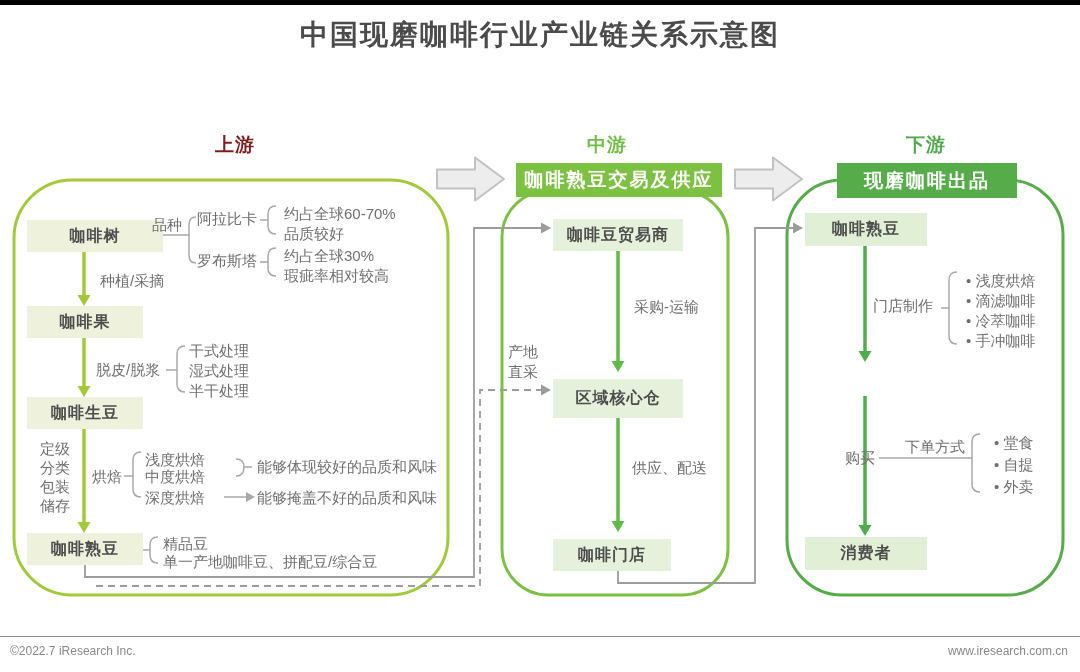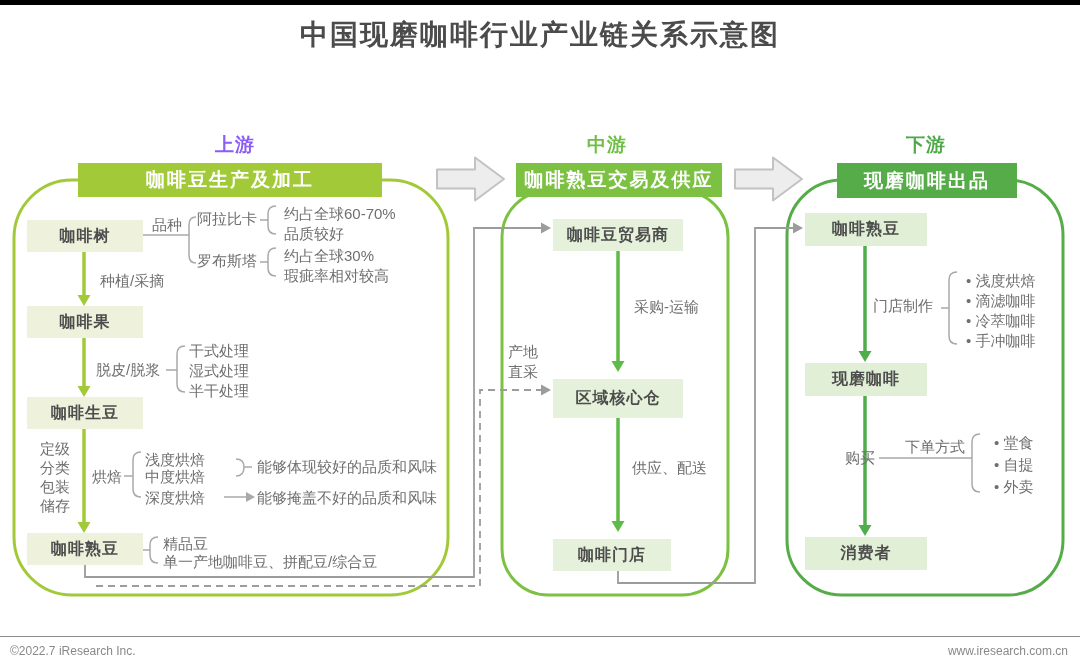--- a/index.html
+++ b/index.html
@@ -7,21 +7,21 @@
     position:relative; width:1080px; height:672px; background:#ffffff;
     font-family:"Liberation Sans","DejaVu Sans",sans-serif; overflow:hidden;
   }
   .topbar { position:absolute; left:0; top:0; width:1080px; height:5px; background:#000; }
   .title {
     position:absolute; left:0; top:16px; width:1080px; text-align:center;
     font-size:28px; font-weight:bold; color:#4b4b4b; letter-spacing:2px;
   }
   .layer { position:absolute; left:0; top:0; }
   .seclabel { position:absolute; font-size:19px; font-weight:bold; letter-spacing:1px; }
-  .seclabel.up   { color:#8b5cf6; }
+  .seclabel.up   { color:#7f1d1d; }
   .seclabel.mid  { color:#6fbe45; }
   .seclabel.down { color:#4fa94a; }
   .hdr {
     position:absolute; display:flex; align-items:center; justify-content:center;
     color:#ffffff; font-weight:bold; font-size:19px; letter-spacing:2px;
   }
   .hdr.up   { background:#a2ca38; }
   .hdr.mid  { background:#7cc142; }
   .hdr.down { background:#55ac48; }
   .node {
@@ -97,25 +97,24 @@
       <path d="M143,550 H150 M158,537 Q150,537 150,545 V555 Q150,563 158,563"></path>
       <path d="M941,308 H949 M957,272 Q949,272 949,280 V336 Q949,344 957,344"></path>
       <path d="M879,458 H972 M980,434 Q972,434 972,442 V484 Q972,492 980,492"></path>
     </g>
   </svg>
 
   <div class="seclabel up" style="left:215px; top:132px;">上游</div>
   <div class="seclabel mid" style="left:587px; top:132px;">中游</div>
   <div class="seclabel down" style="left:906px; top:132px;">下游</div>
 
-  <div class="hdr up" style="left:78px;  top:163px; width:304px; height:34px;">咖啡豆生产及加工</div>
   <div class="hdr mid" style="left:516px; top:163px; width:206px; height:34px;">咖啡熟豆交易及供应</div>
   <div class="hdr down" style="left:837px; top:163px; width:180px; height:35px;">现磨咖啡出品</div>
 
-  <div class="node up" style="left:27px; top:220px; width:116px; height:32px;">咖啡树</div>
+  <div class="node up" style="left:27px; top:220px; width:136px; height:32px;">咖啡树</div>
   <div class="node up" style="left:27px; top:306px; width:116px; height:32px;">咖啡果</div>
   <div class="node up" style="left:27px; top:397px; width:116px; height:32px;">咖啡生豆</div>
   <div class="node up" style="left:27px; top:533px; width:116px; height:32px;">咖啡熟豆</div>
 
   <div class="lbl" style="left:152px; top:216px;">品种</div>
   <div class="lbl" style="left:197px; top:210px;">阿拉比卡</div>
   <div class="lbl" style="left:284px; top:205px;">约占全球60-70%</div>
   <div class="lbl" style="left:284px; top:225px;">品质较好</div>
   <div class="lbl" style="left:197px; top:252px;">罗布斯塔</div>
   <div class="lbl" style="left:284px; top:247px;">约占全球30%</div>
@@ -141,21 +140,20 @@
   <div class="node mid" style="left:553px; top:213px; width:130px; height:32px;">咖啡豆贸易商</div>
   <div class="node mid" style="left:553px; top:373px; width:130px; height:39px;">区域核心仓</div>
   <div class="node mid" style="left:553px; top:533px; width:118px; height:32px;">咖啡门店</div>
 
   <div class="lbl" style="left:634px; top:298px;">采购-运输</div>
   <div class="lbl" style="left:632px; top:459px;">供应、配送</div>
   <div class="lbl" style="left:508px; top:343px;">产地</div>
   <div class="lbl" style="left:508px; top:363px;">直采</div>
 
   <div class="node down" style="left:805px; top:213px; width:122px; height:33px;">咖啡熟豆</div>
-  <div class="node down" style="left:805px; top:363px; width:122px; height:33px;">现磨咖啡</div>
   <div class="node down" style="left:805px; top:537px; width:122px; height:33px;">消费者</div>
 
   <div class="lbl" style="left:873px; top:297px;">门店制作</div>
   <div class="lbl bullet" style="left:966px; top:272px;">浅度烘焙</div>
   <div class="lbl bullet" style="left:966px; top:292px;">滴滤咖啡</div>
   <div class="lbl bullet" style="left:966px; top:312px;">冷萃咖啡</div>
   <div class="lbl bullet" style="left:966px; top:332px;">手冲咖啡</div>
   <div class="lbl" style="left:845px; top:449px;">购买</div>
   <div class="lbl" style="left:905px; top:438px;">下单方式</div>
   <div class="lbl bullet" style="left:994px; top:434px;">堂食</div>

